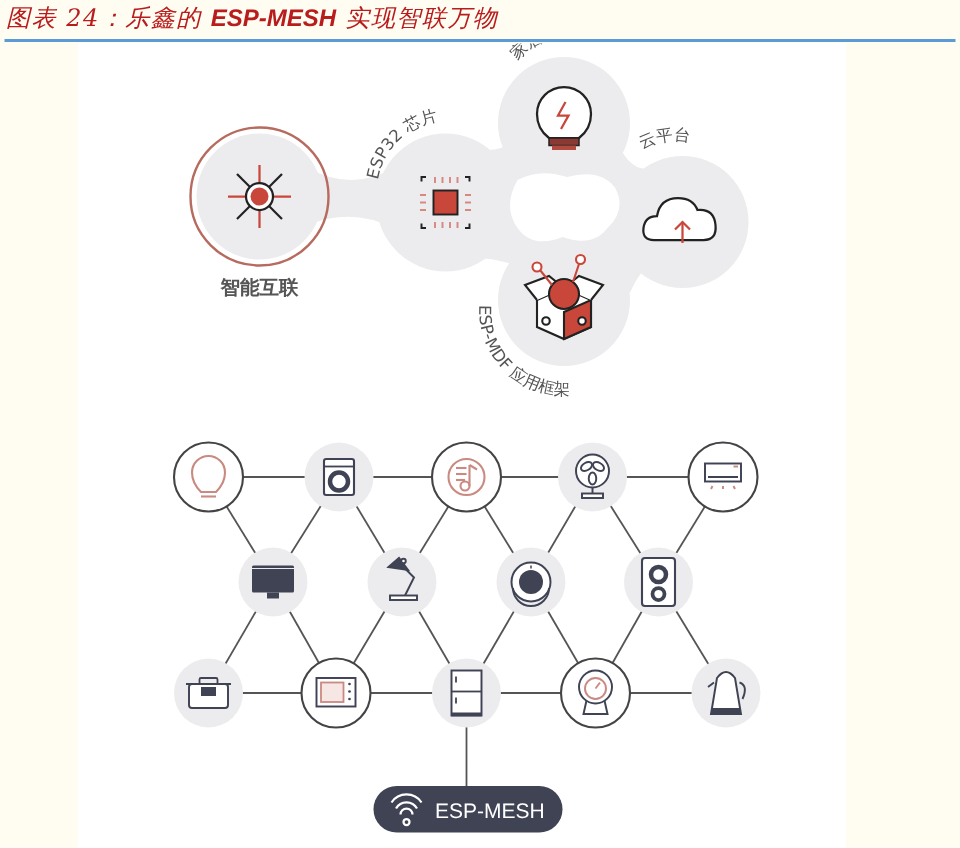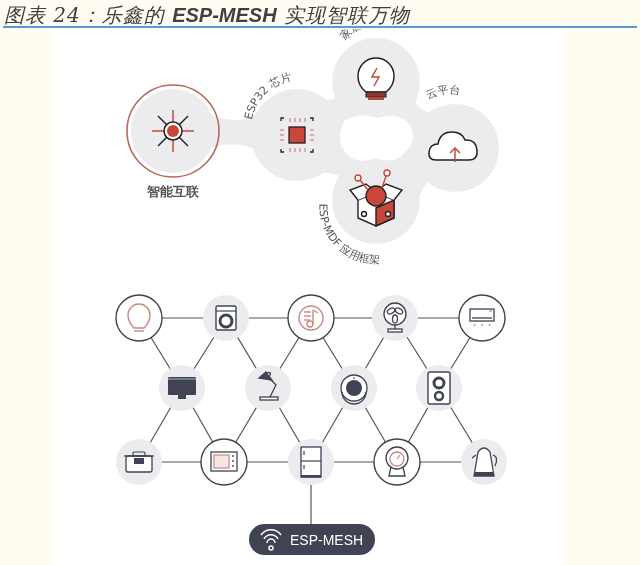--- a/index.html
+++ b/index.html
@@ -8,21 +8,21 @@
     background: #fffcf2;
     font-family: "Liberation Sans", "DejaVu Sans", sans-serif;
     position: relative;
   }
   .title-bar {
     position: absolute; left: 0; top: 0; width: 640px; height: 27px;
   }
   .title {
     position: absolute; left: 4px; top: 2px;
     font-family: "DejaVu Serif", serif;
-    font-style: italic; font-size: 20px; color: #404040;
+    font-style: italic; font-size: 16px; color: #b91c1c;
     letter-spacing: 1px; white-space: nowrap;
   }
   .title b { font-family: "Liberation Sans", sans-serif; font-weight: bold; font-style: italic; letter-spacing: 0; }
   .title-rule {
     position: absolute; left: 3px; top: 26px; width: 634px; height: 2px; background: #5b9bd5;
   }
   .canvas {
     position: absolute; left: 52px; top: 29px; width: 512px; height: 536px; background: #ffffff;
   }
   svg.diagram { position: absolute; left: 0; top: 0; }

